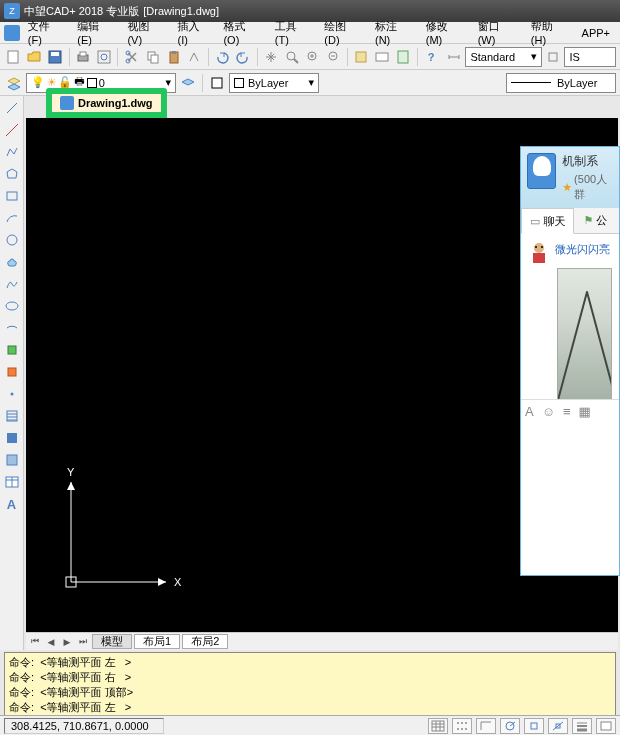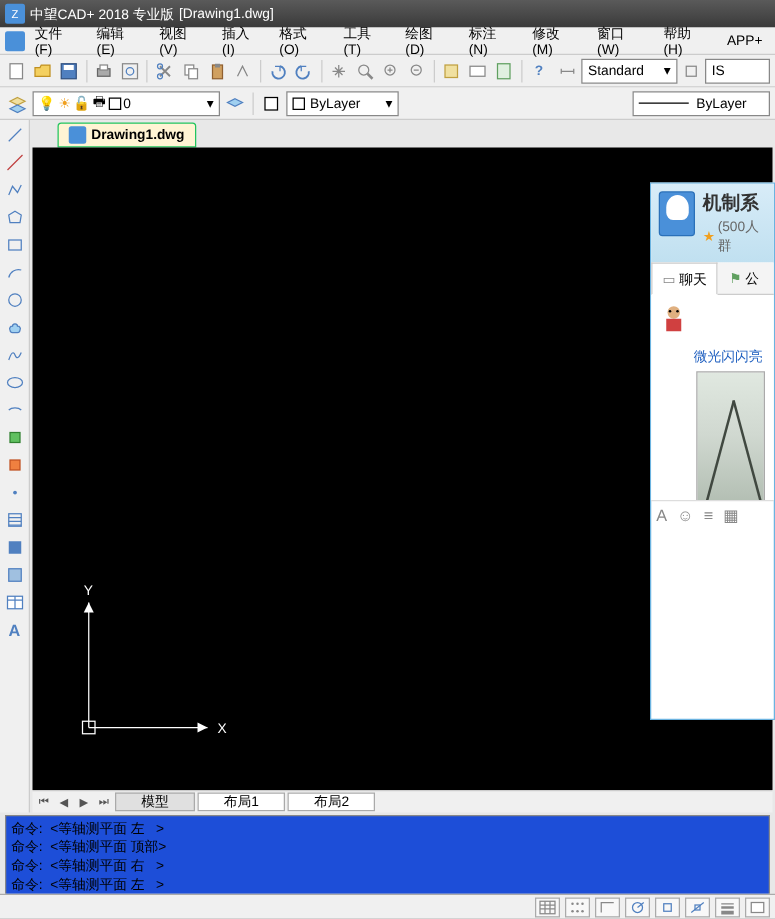--- a/index.html
+++ b/index.html
@@ -12,49 +12,49 @@
 .toolbar .btn { width: 20px; height: 20px; display: flex; align-items: center; justify-content: center; cursor: pointer; border-radius: 2px; }
 .toolbar .sep { width: 1px; height: 18px; background: #ccc; margin: 0 2px; }
 .toolbar select, .toolbar .combo { height: 20px; border: 1px solid #888; background: #fff; font-size: 11px; padding: 0 4px; display: flex; align-items: center; }
 .layer-combo { width: 150px; gap: 2px; }
 .layer-combo .sq { width: 10px; height: 10px; }
 .content { display: flex; height: 554px; }
 .left-toolbar { width: 24px; background: #f0f0f0; border-right: 1px solid #ccc; display: flex; flex-direction: column; align-items: center; padding: 2px 0; gap: 2px; }
 .left-toolbar .tbtn { width: 20px; height: 20px; display: flex; align-items: center; justify-content: center; cursor: pointer; }
 .main { flex: 1; display: flex; flex-direction: column; background: #e8e8e8; }
 .tabs-top { height: 22px; display: flex; align-items: flex-end; padding: 0 4px; gap: 2px; background: #e8e8e8; }
-.doc-tab { background: #fff4d4; border: 1px solid #22c55e; border-radius: 3px 3px 0 0; padding: 2px 8px; display: flex; align-items: center; gap: 4px; font-weight: bold; }
+.doc-tab { background: #fff4d4; border: 6px solid #22c55e; border-radius: 3px 3px 0 0; padding: 2px 8px; display: flex; align-items: center; gap: 4px; font-weight: bold; }
 .doc-tab .ficon { width: 14px; height: 14px; background: #4a90d9; border-radius: 2px; }
 .canvas { flex: 1; background: #000; position: relative; margin: 0 2px; }
 .ucs { position: absolute; left: 30px; bottom: 30px; color: #fff; }
 .bottom-bar { height: 18px; background: #f0f0f0; display: flex; align-items: center; padding: 0 2px; gap: 2px; border-top: 1px solid #ccc; margin: 0 2px; }
 .bottom-bar .nav { width: 14px; height: 14px; display: flex; align-items: center; justify-content: center; cursor: pointer; font-size: 9px; color: #555; }
-.bottom-bar .ltab { padding: 0 20px; border: 1px solid #aaa; background: #fff; cursor: pointer; height: 15px; display: flex; align-items: center; }
+.bottom-bar .ltab { padding: 0 8px; border: 1px solid #aaa; background: #fff; cursor: pointer; height: 15px; display: flex; align-items: center; }
 .bottom-bar .ltab.active { background: #e0e0e0; }
-.cmdline { background: #1d4ed8; border: 1px solid #888; margin: 2px 4px 0 4px; padding: 2px 4px; font-family: SimSun, monospace; font-size: 12px; }
+.cmdline { background: #fef9c3; border: 1px solid #888; margin: 2px 4px 0 4px; padding: 2px 4px; font-family: SimSun, monospace; font-size: 12px; }
 .cmdline .row { white-space: pre; }
 .cmd-input { display: flex; padding: 2px 4px; font-family: SimSun, monospace; font-size: 12px; }
 .statusbar { height: 20px; background: #f0f0f0; border-top: 1px solid #aaa; display: flex; align-items: center; padding: 0 4px; gap: 4px; position: absolute; bottom: 0; left: 0; right: 0; }
 .statusbar .coords { border: 1px inset #ccc; padding: 0 6px; height: 16px; display: flex; align-items: center; min-width: 160px; }
 .statusbar .sbtn { width: 20px; height: 16px; border: 1px solid #aaa; background: #f8f8f8; display: flex; align-items: center; justify-content: center; cursor: pointer; }
 .chat-panel { position: absolute; right: 0; top: 146px; width: 100px; height: 430px; background: #fff; border: 1px solid #6bb3e0; display: flex; flex-direction: column; }
 .chat-header { background: linear-gradient(#d8ecf8, #c0e0f0); padding: 6px; display: flex; gap: 6px; }
 .chat-header .avatar { width: 32px; height: 36px; background: #4a90d9; border: 1px solid #2a70b9; border-radius: 3px; display: flex; align-items: flex-start; justify-content: center; padding-top: 2px; }
 .chat-header .avatar-inner { width: 18px; height: 20px; background: #fff; border-radius: 50% 50% 30% 30%; }
 .chat-header .cinfo { display: flex; flex-direction: column; gap: 2px; }
-.chat-header .cname { font-size: 15px; font-weight: bold; color: #333; }
+.chat-header .cname { font-size: 12px; font-weight: normal; color: #333; }
 .chat-header .cmeta { font-size: 10px; color: #666; display: flex; align-items: center; gap: 2px; }
 .chat-header .star { color: #f0a020; }
 .chat-tabs { display: flex; border-bottom: 1px solid #ccc; background: #f4f4f4; }
 .chat-tabs .ctab { padding: 4px 8px; display: flex; align-items: center; gap: 3px; border: 1px solid transparent; cursor: pointer; }
 .chat-tabs .ctab.active { background: #fff; border-color: #ccc; border-bottom-color: #fff; margin-bottom: -1px; }
 .chat-body { flex: 1; background: #fff; padding: 6px; overflow: hidden; }
 .chat-user { display: flex; gap: 4px; margin-bottom: 4px; }
 .chat-user .uicon { width: 24px; height: 24px; }
-.chat-user .uname { color: #2060c0; font-size: 11px; padding-top: 2px; margin-top: 34px; }
+.chat-user .uname { color: #2060c0; font-size: 11px; padding-top: 2px; }
 .chat-img { width: 55px; height: 170px; margin-left: 30px; border: 1px solid #aaa; background: linear-gradient(#e0e8e0 0%, #d0d8d0 30%, #90a090 100%); position: relative; overflow: hidden; }
 .chat-toolbar { display: flex; gap: 8px; padding: 4px; border-top: 1px solid #ddd; color: #888; }
 .chat-toolbar span { cursor: pointer; font-size: 13px; }
 .chat-ad { padding: 6px 4px; color: #888; font-size: 10px; border-top: 1px solid #eee; }
 svg { display: block; }
 </style>
 </head>
 <body>
 
 <div class="titlebar">
@@ -372,31 +372,32 @@
       <span class="nav">⏭</span>
       <span class="ltab active">模型</span>
       <span class="ltab">布局1</span>
       <span class="ltab">布局2</span>
     </div>
   </div>
 </div>
 
 <div class="cmdline">
   <div class="row"><span>命令:  </span><span>&lt;等轴测平面 左   &gt;</span></div>
+  <div class="row"><span>命令:  </span><span>&lt;等轴测平面 右   &gt;</span></div>
   <div class="row"><span>命令:  </span><span>&lt;等轴测平面 顶部&gt;</span></div>
-  <div class="row"><span>命令:  </span><span>&lt;等轴测平面 右   &gt;</span></div>
   <div class="row"><span>命令:  </span><span>&lt;等轴测平面 左   &gt;</span></div>
   <div class="row"><span>命令:  </span><span>&lt;等轴测平面 顶部&gt;</span></div>
 </div>
 <div class="cmd-input">
   
   
 </div>
 
 <div class="statusbar">
+  <span class="coords">308.4125,  710.8671, 0.0000</span>
   <div style="flex:1"></div>
   <span class="sbtn">
       <svg width="14" height="12">
         <rect x="1" y="1" width="12" height="10" fill="none" stroke="#888"></rect>
         <line x1="1" y1="4" x2="13" y2="4" stroke="#888"></line>
         <line x1="1" y1="7" x2="13" y2="7" stroke="#888"></line>
         <line x1="5" y1="1" x2="5" y2="11" stroke="#888"></line>
         <line x1="9" y1="1" x2="9" y2="11" stroke="#888"></line>
       </svg>
     </span>

